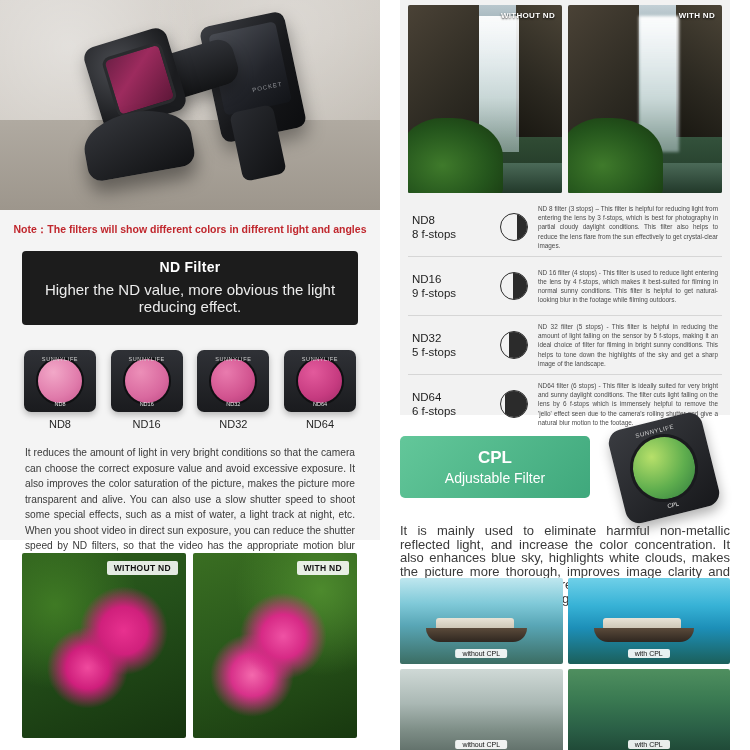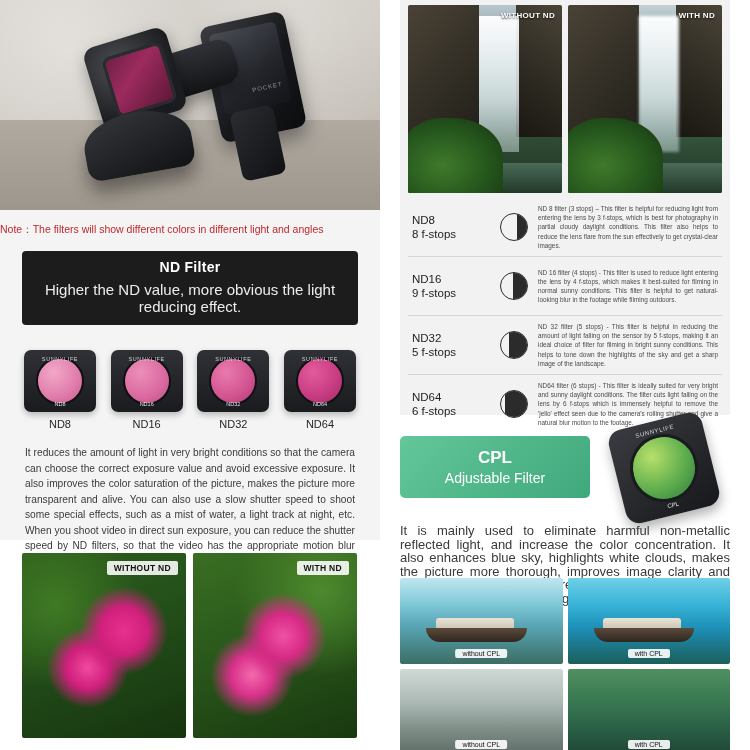--- a/index.html
+++ b/index.html
@@ -76,21 +76,21 @@
     box-shadow:0 12px 18px rgba(0,0,0,.4);
   }
   .cam-brand{position:absolute;left:252px;top:84px;font-size:6px;color:#8f9196;transform:rotate(-12deg);letter-spacing:1px;}
 
   .intro-block{position:absolute;left:0;top:210px;width:380px;height:330px;background:#f4f4f4;}
   .intro-title{
     text-align:center;font-size:25px;font-weight:bold;color:#1f1f1f;
     padding-top:16px;letter-spacing:.2px;
   }
   .intro-note{
-    font-size:10.5px;color:#c0272d;margin-top:13px;
+    text-align:center;font-size:10.5px;color:#c0272d;margin-top:13px;font-weight:bold;
   }
   .nd-banner{
     margin:14px 22px 0 22px;background:#1c1c1c;color:#fff;border-radius:4px;
     padding:8px 6px 10px 6px;text-align:center;
   }
   .nd-banner .t1{font-size:14px;font-weight:bold;letter-spacing:.3px;}
   .nd-banner .t2{font-size:15px;margin-top:6px;color:#ececec;}
 
   .filter-row{
     position:absolute;left:22px;top:140px;width:336px;display:flex;justify-content:space-between;

